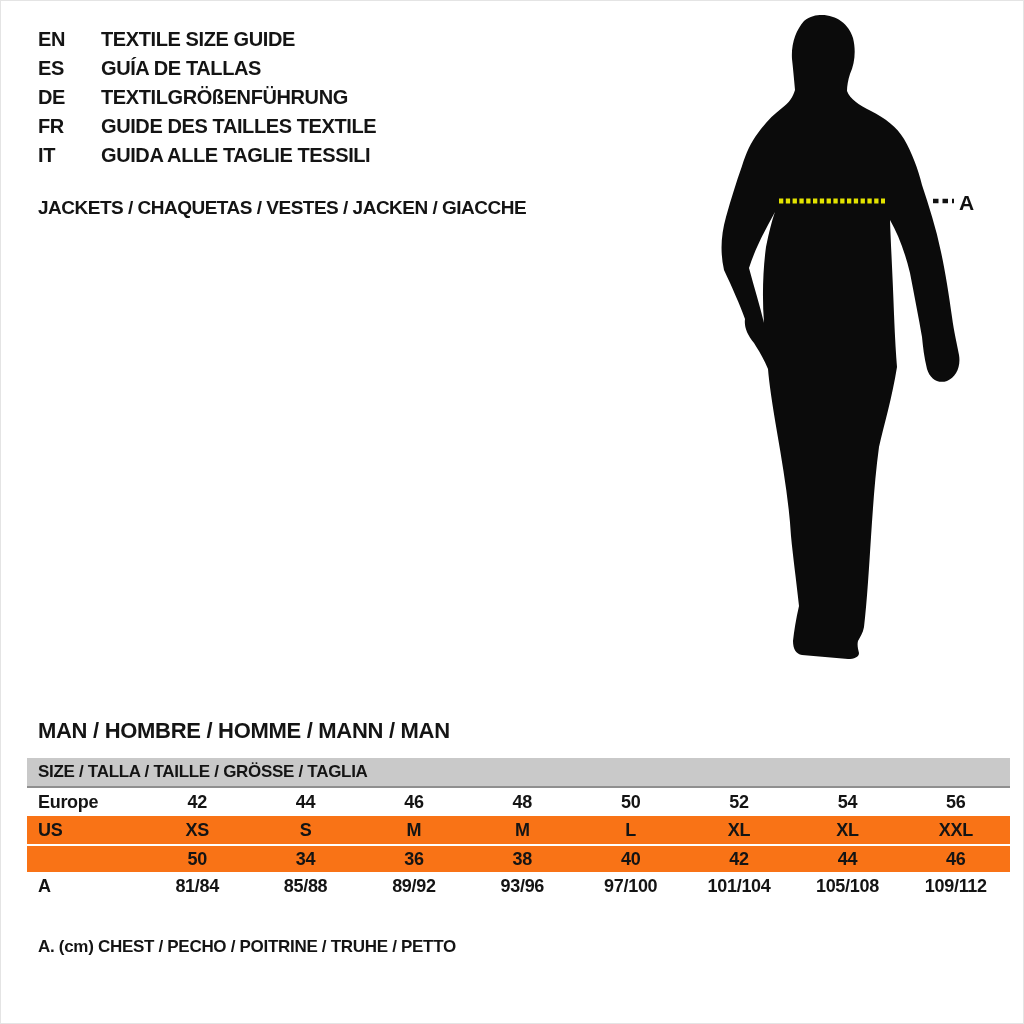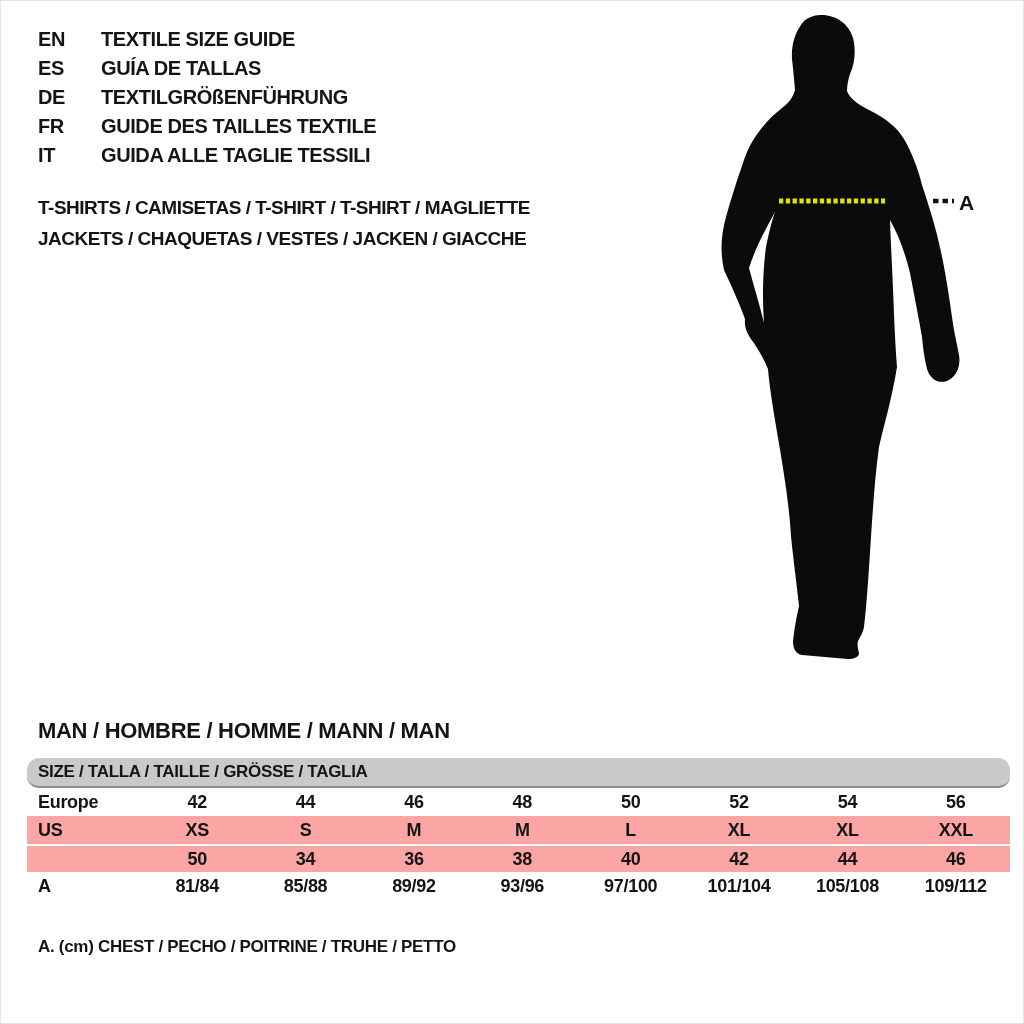--- a/index.html
+++ b/index.html
@@ -19,23 +19,23 @@
 
   
   .figure { position:absolute; left:700px; top:5px; width:280px; height:660px; }
   .figure svg { display:block; }
 
   
   .section-title { position:absolute; left:37px; top:717px; font-weight:700; font-size:22px; letter-spacing:-0.3px; }
 
   
   .size-table { position:absolute; left:26px; top:757px; width:983px; font-weight:700; letter-spacing:-0.3px; }
-  .table-header { height:28px; line-height:28px; background:#c9c9c9; border-bottom:2px solid #8f8f8f; padding-left:11px; font-size:17px;border-radius:12px; }
+  .table-header { height:28px; line-height:28px; background:#c9c9c9; border-bottom:2px solid #8f8f8f; padding-left:11px; font-size:17px; }
   .t-row { display:flex; height:28px; line-height:28px; font-size:18px; }
-  .t-row.shaded { background:#fca5a5; }
+  .t-row.shaded { background:#f97316; }
   .t-row.gapped { border-top:2px solid #ffffff; height:26px; line-height:26px; }
   .t-label { width:116px; flex:0 0 116px; padding-left:11px; box-sizing:border-box; text-align:left; }
   .t-cell { flex:1 1 0; text-align:center; }
 
   
   .footnote { position:absolute; left:37px; top:936px; font-weight:700; font-size:17px; letter-spacing:-0.3px; }
 </style>
 </head>
 <body>
 
@@ -58,21 +58,20 @@
       <span class="lang-code">FR</span>
       <span class="lang-label">GUIDE DES TAILLES TEXTILE</span>
     </div>
     <div class="lang-row">
       <span class="lang-code">IT</span>
       <span class="lang-label">GUIDA ALLE TAGLIE TESSILI</span>
     </div>
   </div>
 
   <div class="category-block">
-    <div>T-SHIRTS / CAMISETAS / T-SHIRT / T-SHIRT / MAGLIETTE</div>
     <div>JACKETS / CHAQUETAS / VESTES / JACKEN / GIACCHE</div>
   </div>
 
   <div class="figure">
     <svg viewBox="0 0 280 660" width="280" height="660">
       <path fill="#0b0b0b" d="M 121 9
            C 135 9 148 18 152 32
            C 155 44 154 57 149 68
            C 147 74 146 80 146 85
            C 149 93 158 99 170 105

